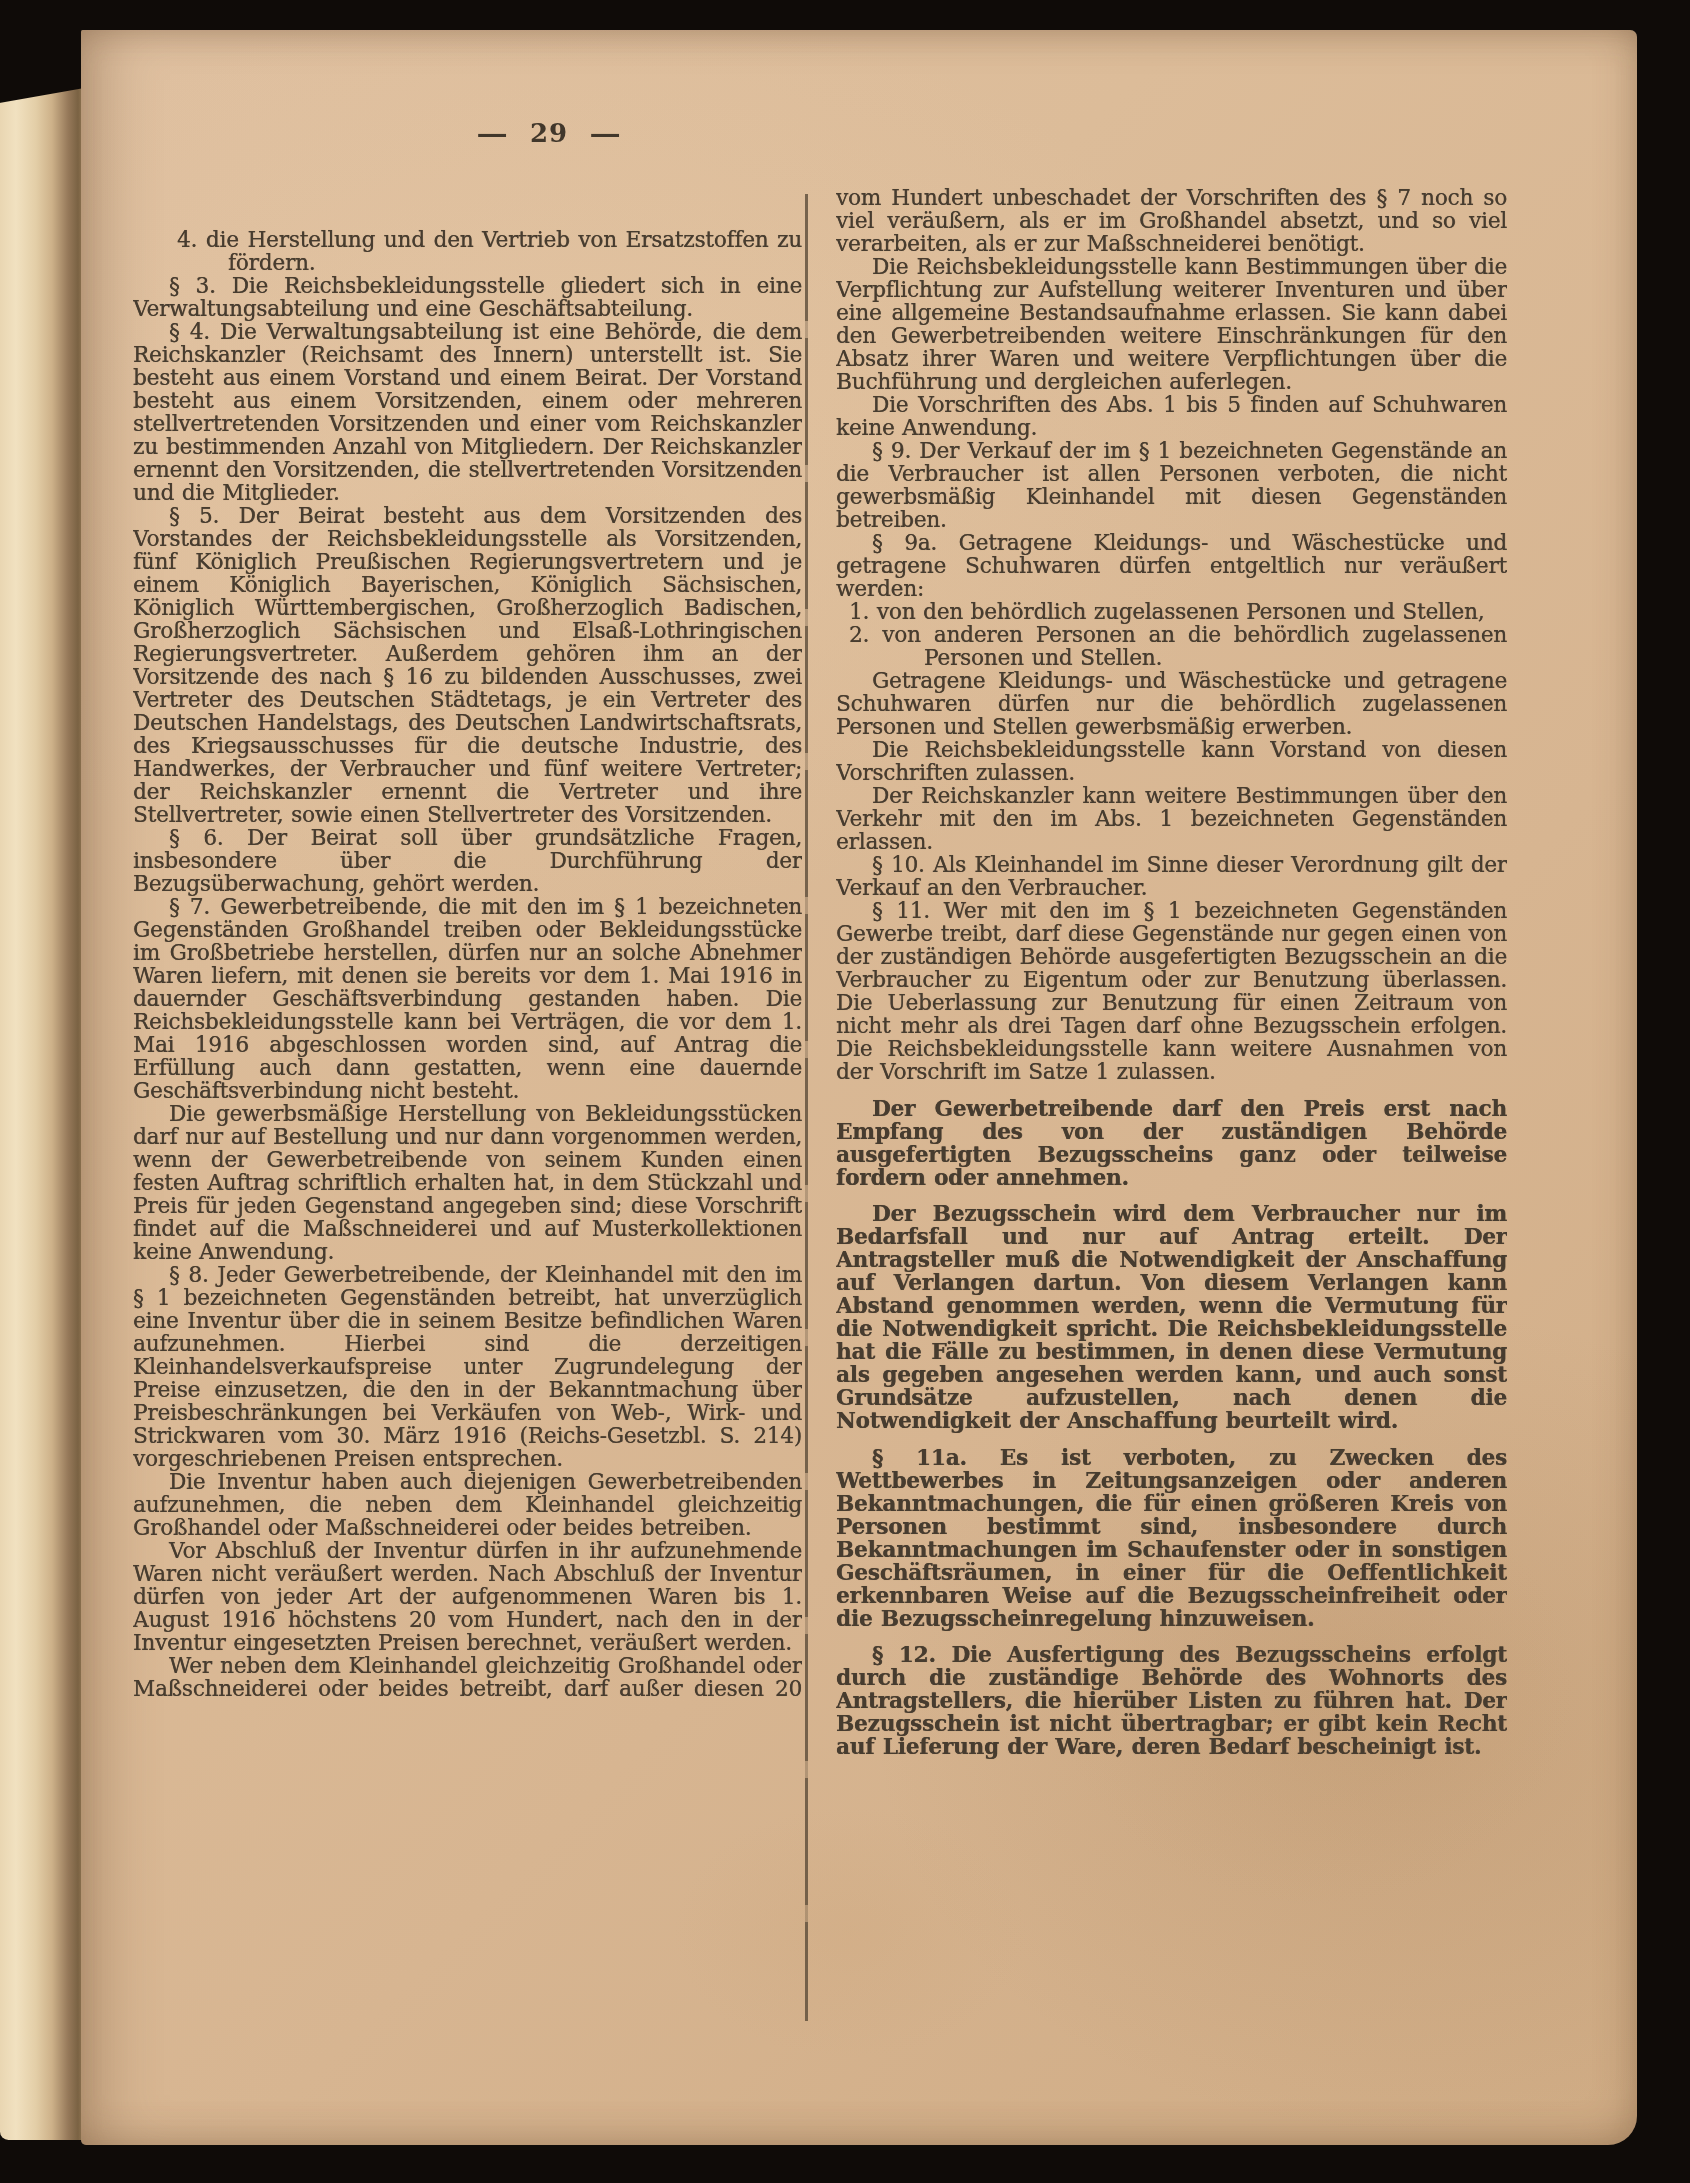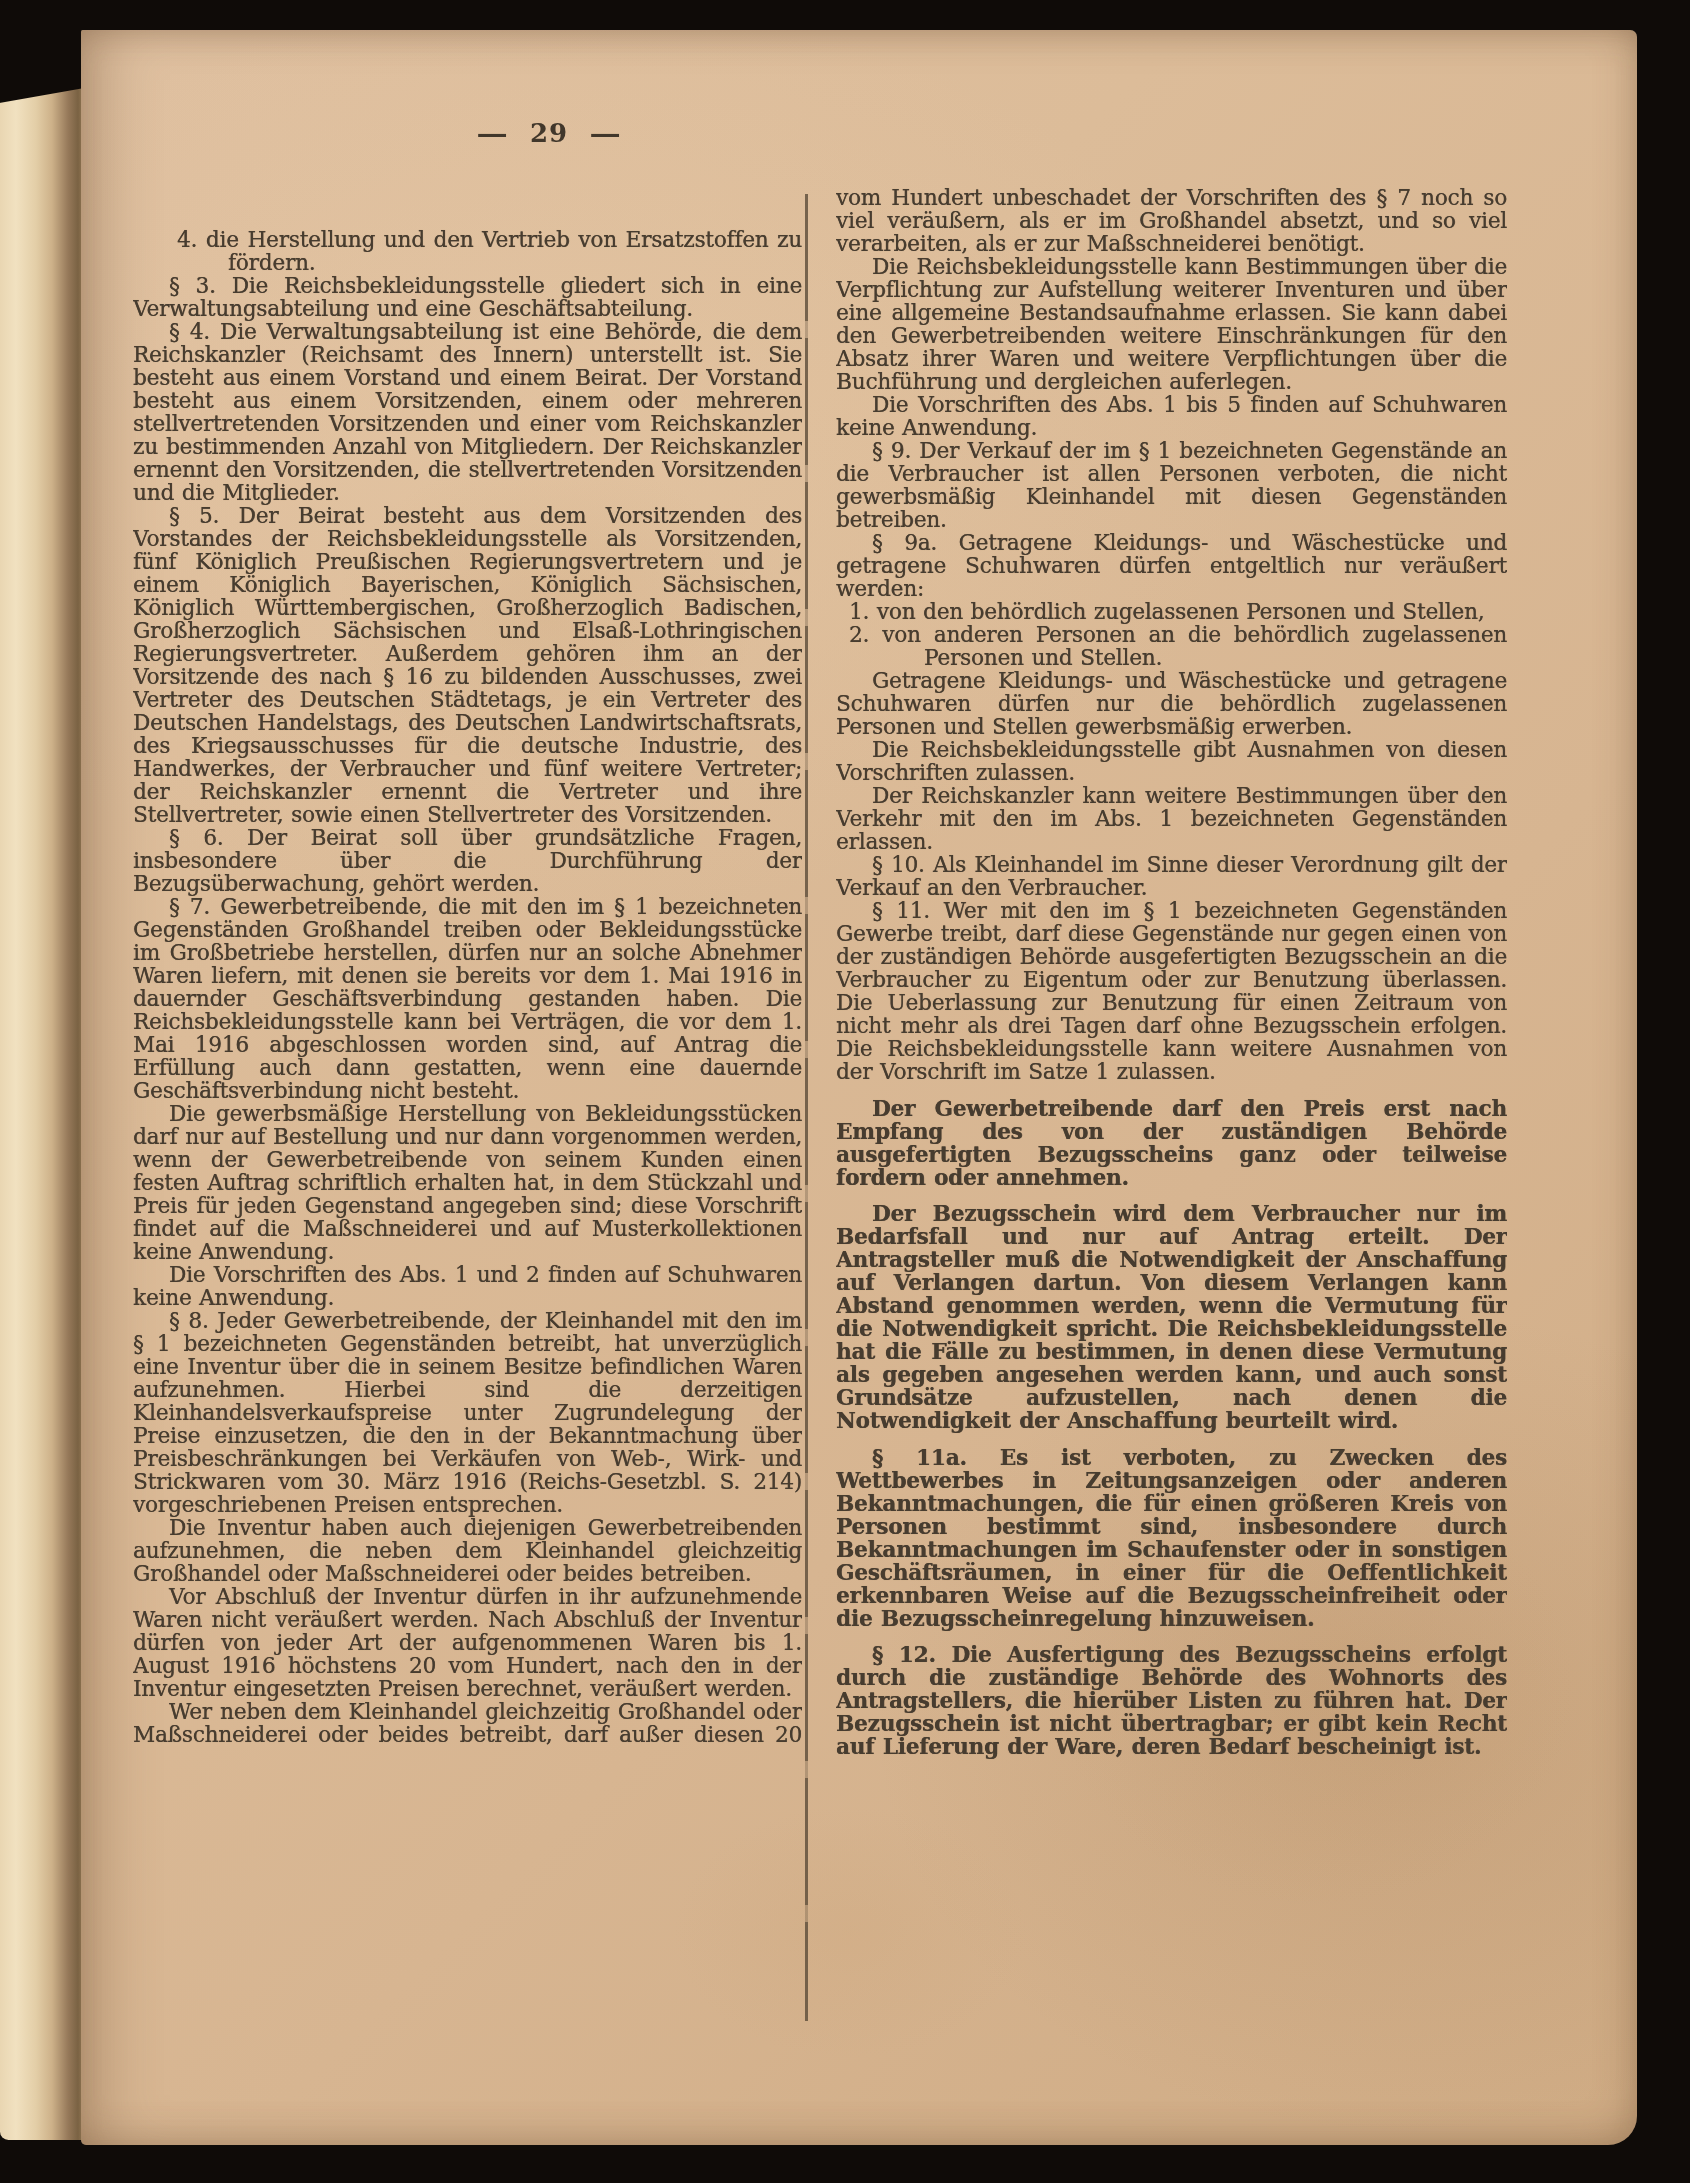--- a/index.html
+++ b/index.html
@@ -69,37 +69,36 @@
     </div>
 
     <div id="col-left" class="col" lang="de">
         <div class="block item-hang">4. die Herstellung und den Vertrieb von Ersatzstoffen zu fördern.</div>
         <div class="block para">§ 3. Die Reichsbekleidungsstelle gliedert sich in eine Verwaltungsabteilung und eine Geschäftsabteilung.</div>
         <div class="block para">§ 4. Die Verwaltungsabteilung ist eine Behörde, die dem Reichskanzler (Reichsamt des Innern) unterstellt ist. Sie besteht aus einem Vorstand und einem Beirat. Der Vorstand besteht aus einem Vorsitzenden, einem oder mehreren stellvertretenden Vorsitzenden und einer vom Reichskanzler zu bestimmenden Anzahl von Mitgliedern. Der Reichskanzler ernennt den Vorsitzenden, die stellvertretenden Vorsitzenden und die Mitglieder.</div>
         <div class="block para">§ 5. Der Beirat besteht aus dem Vorsitzenden des Vorstandes der Reichsbekleidungsstelle als Vorsitzenden, fünf Königlich Preußischen Regierungsvertretern und je einem Königlich Bayerischen, Königlich Sächsischen, Königlich Württembergischen, Großherzoglich Badischen, Großherzoglich Sächsischen und Elsaß-Lothringischen Regierungsvertreter. Außerdem gehören ihm an der Vorsitzende des nach § 16 zu bildenden Ausschusses, zwei Vertreter des Deutschen Städtetags, je ein Vertreter des Deutschen Handelstags, des Deutschen Landwirtschaftsrats, des Kriegsausschusses für die deutsche Industrie, des Handwerkes, der Verbraucher und fünf weitere Vertreter; der Reichskanzler ernennt die Vertreter und ihre Stellvertreter, sowie einen Stellvertreter des Vorsitzenden.</div>
         <div class="block para">§ 6. Der Beirat soll über grundsätzliche Fragen, insbesondere über die Durchführung der Bezugsüberwachung, gehört werden.</div>
         <div class="block para">§ 7. Gewerbetreibende, die mit den im § 1 bezeichneten Gegenständen Großhandel treiben oder Bekleidungsstücke im Großbetriebe herstellen, dürfen nur an solche Abnehmer Waren liefern, mit denen sie bereits vor dem 1. Mai 1916 in dauernder Geschäftsverbindung gestanden haben. Die Reichsbekleidungsstelle kann bei Verträgen, die vor dem 1. Mai 1916 abgeschlossen worden sind, auf Antrag die Erfüllung auch dann gestatten, wenn eine dauernde Geschäftsverbindung nicht besteht.</div>
         <div class="block para">Die gewerbsmäßige Herstellung von Bekleidungsstücken darf nur auf Bestellung und nur dann vorgenommen werden, wenn der Gewerbetreibende von seinem Kunden einen festen Auftrag schriftlich erhalten hat, in dem Stückzahl und Preis für jeden Gegenstand angegeben sind; diese Vorschrift findet auf die Maßschneiderei und auf Musterkollektionen keine Anwendung.</div>
-        <div class="block para">Die Vorschriften des Abs. 1 und 2 finden auf Schuhwaren keine Anwendung.</div>
         <div class="block para">§ 8. Jeder Gewerbetreibende, der Kleinhandel mit den im § 1 bezeichneten Gegenständen betreibt, hat unverzüglich eine Inventur über die in seinem Besitze befindlichen Waren aufzunehmen. Hierbei sind die derzeitigen Kleinhandelsverkaufspreise unter Zugrundelegung der Preise einzusetzen, die den in der Bekanntmachung über Preisbeschränkungen bei Verkäufen von Web-, Wirk- und Strickwaren vom 30. März 1916 (Reichs-Gesetzbl. S. 214) vorgeschriebenen Preisen entsprechen.</div>
         <div class="block para">Die Inventur haben auch diejenigen Gewerbetreibenden aufzunehmen, die neben dem Kleinhandel gleichzeitig Großhandel oder Maßschneiderei oder beides betreiben.</div>
         <div class="block para">Vor Abschluß der Inventur dürfen in ihr aufzunehmende Waren nicht veräußert werden. Nach Abschluß der Inventur dürfen von jeder Art der aufgenommenen Waren bis 1. August 1916 höchstens 20 vom Hundert, nach den in der Inventur eingesetzten Preisen berechnet, veräußert werden.</div>
         <div class="block para justify-last">Wer neben dem Kleinhandel gleichzeitig Großhandel oder Maßschneiderei oder beides betreibt, darf außer diesen 20</div>
       </div>
     <div id="divider"></div>
     <div id="col-right" class="col" lang="de">
         <div class="block para-flush">vom Hundert unbeschadet der Vorschriften des § 7 noch so viel veräußern, als er im Großhandel absetzt, und so viel verarbeiten, als er zur Maßschneiderei benötigt.</div>
         <div class="block para">Die Reichsbekleidungsstelle kann Bestimmungen über die Verpflichtung zur Aufstellung weiterer Inventuren und über eine allgemeine Bestandsaufnahme erlassen. Sie kann dabei den Gewerbetreibenden weitere Einschränkungen für den Absatz ihrer Waren und weitere Verpflichtungen über die Buchführung und dergleichen auferlegen.</div>
         <div class="block para">Die Vorschriften des Abs. 1 bis 5 finden auf Schuhwaren keine Anwendung.</div>
         <div class="block para">§ 9. Der Verkauf der im § 1 bezeichneten Gegenstände an die Verbraucher ist allen Personen verboten, die nicht gewerbsmäßig Kleinhandel mit diesen Gegenständen betreiben.</div>
         <div class="block para">§ 9a. Getragene Kleidungs- und Wäschestücke und getragene Schuhwaren dürfen entgeltlich nur veräußert werden:</div>
         <div class="block item-num">1. von den behördlich zugelassenen Personen und Stellen,</div>
         <div class="block item-num">2. von anderen Personen an die behördlich zugelassenen Personen und Stellen.</div>
         <div class="block para">Getragene Kleidungs- und Wäschestücke und getragene Schuhwaren dürfen nur die behördlich zugelassenen Personen und Stellen gewerbsmäßig erwerben.</div>
-        <div class="block para">Die Reichsbekleidungsstelle gibt Ausnahmen von diesen Vorschriften zulassen.</div>
+        <div class="block para">Die Reichsbekleidungsstelle kann Vorstand von diesen Vorschriften zulassen.</div>
         <div class="block para">Der Reichskanzler kann weitere Bestimmungen über den Verkehr mit den im Abs. 1 bezeichneten Gegenständen erlassen.</div>
         <div class="block para">§ 10. Als Kleinhandel im Sinne dieser Verordnung gilt der Verkauf an den Verbraucher.</div>
         <div class="block para">§ 11. Wer mit den im § 1 bezeichneten Gegenständen Gewerbe treibt, darf diese Gegenstände nur gegen einen von der zuständigen Behörde ausgefertigten Bezugsschein an die Verbraucher zu Eigentum oder zur Benutzung überlassen. Die Ueberlassung zur Benutzung für einen Zeitraum von nicht mehr als drei Tagen darf ohne Bezugsschein erfolgen. Die Reichsbekleidungsstelle kann weitere Ausnahmen von der Vorschrift im Satze 1 zulassen.</div>
         <div class="block para gap">Der Gewerbetreibende darf den Preis erst nach Empfang des von der zuständigen Behörde ausgefertigten Bezugsscheins ganz oder teilweise fordern oder annehmen.</div>
         <div class="block para gap">Der Bezugsschein wird dem Verbraucher nur im Bedarfsfall und nur auf Antrag erteilt. Der Antragsteller muß die Notwendigkeit der Anschaffung auf Verlangen dartun. Von diesem Verlangen kann Abstand genommen werden, wenn die Vermutung für die Notwendigkeit spricht. Die Reichsbekleidungsstelle hat die Fälle zu bestimmen, in denen diese Vermutung als gegeben angesehen werden kann, und auch sonst Grundsätze aufzustellen, nach denen die Notwendigkeit der Anschaffung beurteilt wird.</div>
         <div class="block para gap">§ 11a. Es ist verboten, zu Zwecken des Wettbewerbes in Zeitungsanzeigen oder anderen Bekanntmachungen, die für einen größeren Kreis von Personen bestimmt sind, insbesondere durch Bekanntmachungen im Schaufenster oder in sonstigen Geschäftsräumen, in einer für die Oeffentlichkeit erkennbaren Weise auf die Bezugsscheinfreiheit oder die Bezugsscheinregelung hinzuweisen.</div>
         <div class="block para gap">§ 12. Die Ausfertigung des Bezugsscheins erfolgt durch die zuständige Behörde des Wohnorts des Antragstellers, die hierüber Listen zu führen hat. Der Bezugsschein ist nicht übertragbar; er gibt kein Recht auf Lieferung der Ware, deren Bedarf bescheinigt ist.</div>
       </div>
   </div>
 </div>

